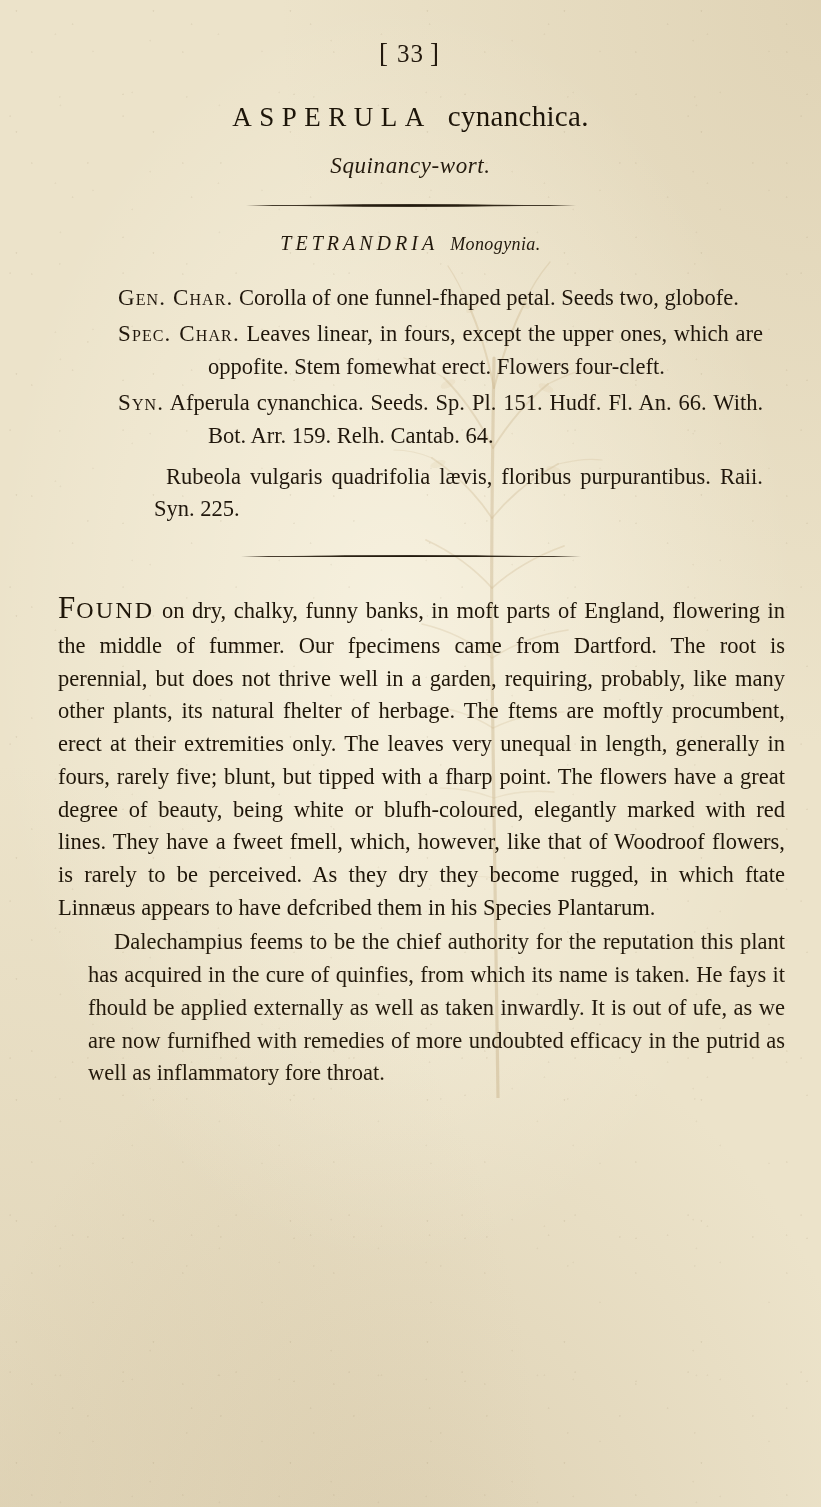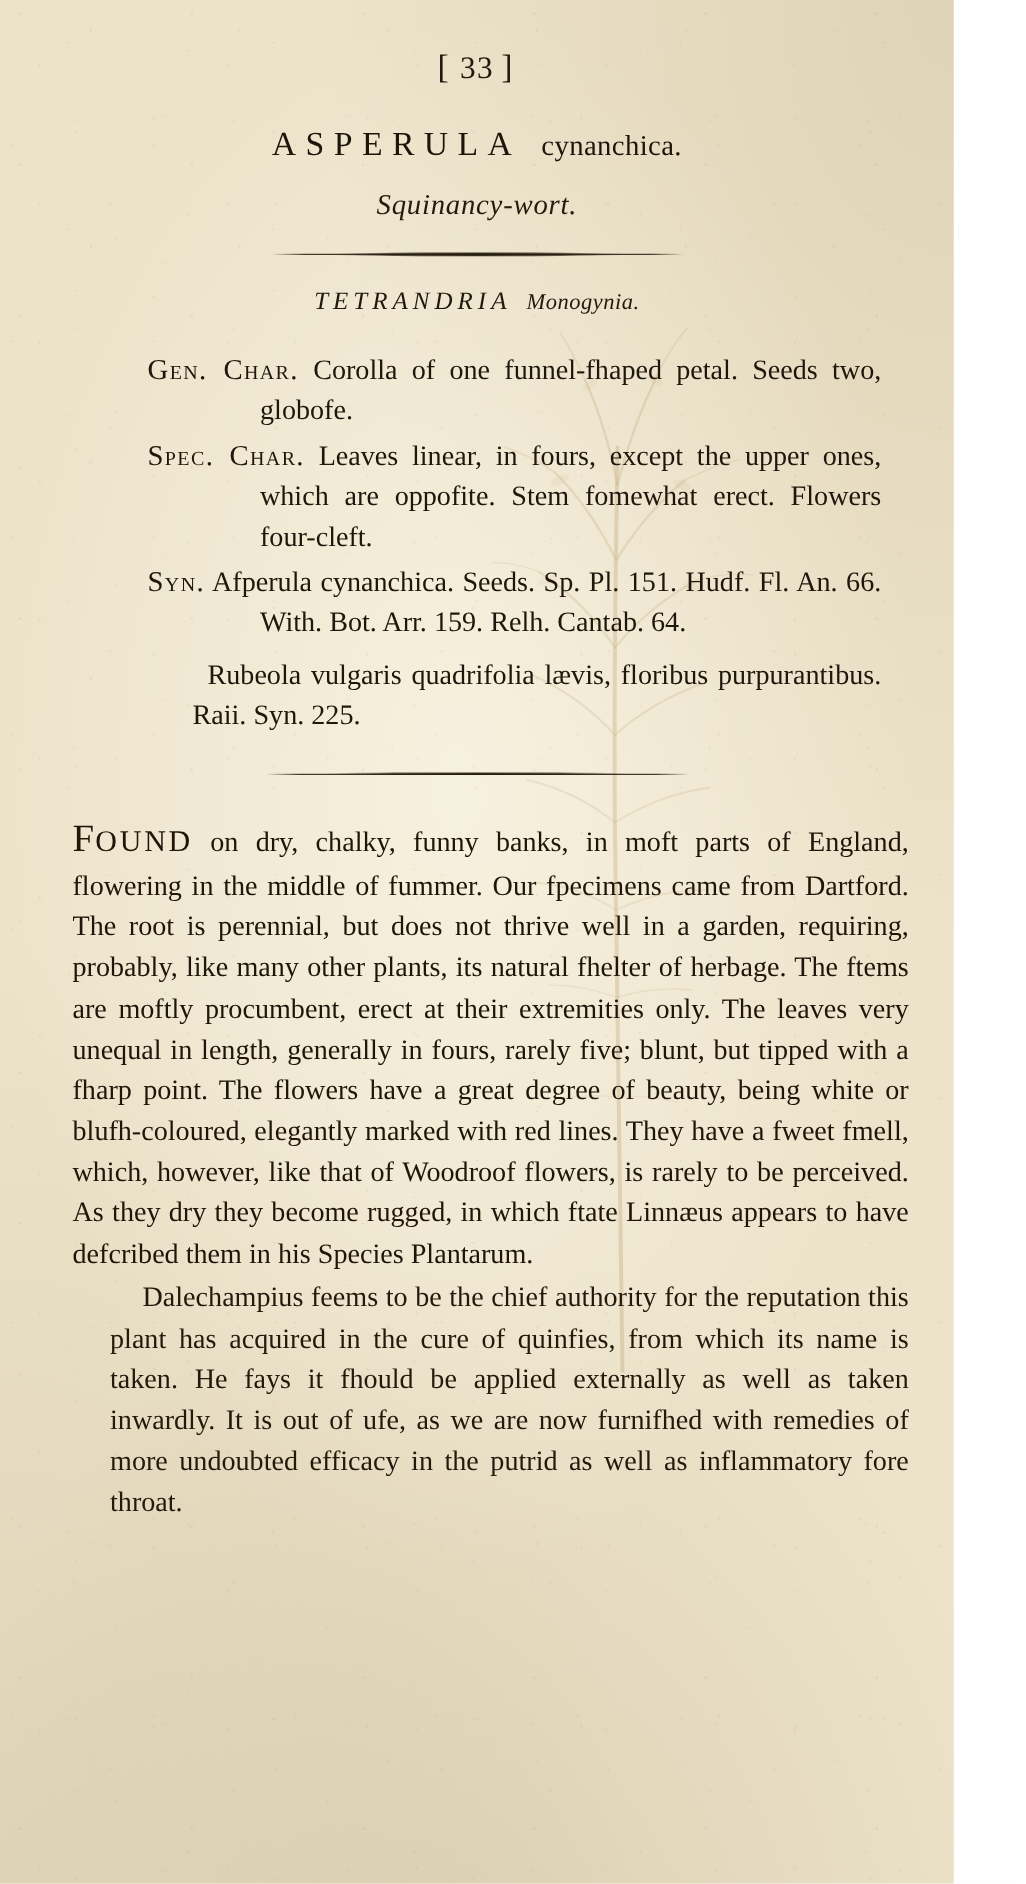--- a/index.html
+++ b/index.html
@@ -10,21 +10,21 @@
   body {
     width: 821px;
     height: 1507px;
     overflow: hidden;
     font-family: "Liberation Serif", "DejaVu Serif", serif;
   }
 
   
   .page {
     position: relative;
-    width: 763px;
+    width: 821px;
     height: 1507px;
     background-color: #ece3ca;
     background-image:
       radial-gradient(ellipse 70% 60% at 48% 42%, rgba(255,252,240,0.55) 0%, rgba(255,252,240,0) 70%),
       radial-gradient(ellipse 120% 90% at 100% 0%, rgba(196,176,136,0.30) 0%, rgba(196,176,136,0) 55%),
       radial-gradient(ellipse 120% 90% at 0% 100%, rgba(190,170,130,0.26) 0%, rgba(190,170,130,0) 55%),
       radial-gradient(ellipse 100% 70% at 50% 108%, rgba(186,164,124,0.30) 0%, rgba(186,164,124,0) 60%);
     overflow: hidden;
   }
 
@@ -84,21 +84,21 @@
   .title {
     text-align: center;
     margin-top: 31px;
     color: #1d1509;
   }
   .title .genus {
     font-size: 27px;
     letter-spacing: 7.5px;
   }
   .title .species {
-    font-size: 23px;
+    font-size: 29px;
     letter-spacing: 0.3px;
     margin-left: 16px;
   }
 
   .commonname {
     text-align: center;
     margin-top: 20px;
     font-style: italic;
     font-size: 23px;
     letter-spacing: 0.6px;

